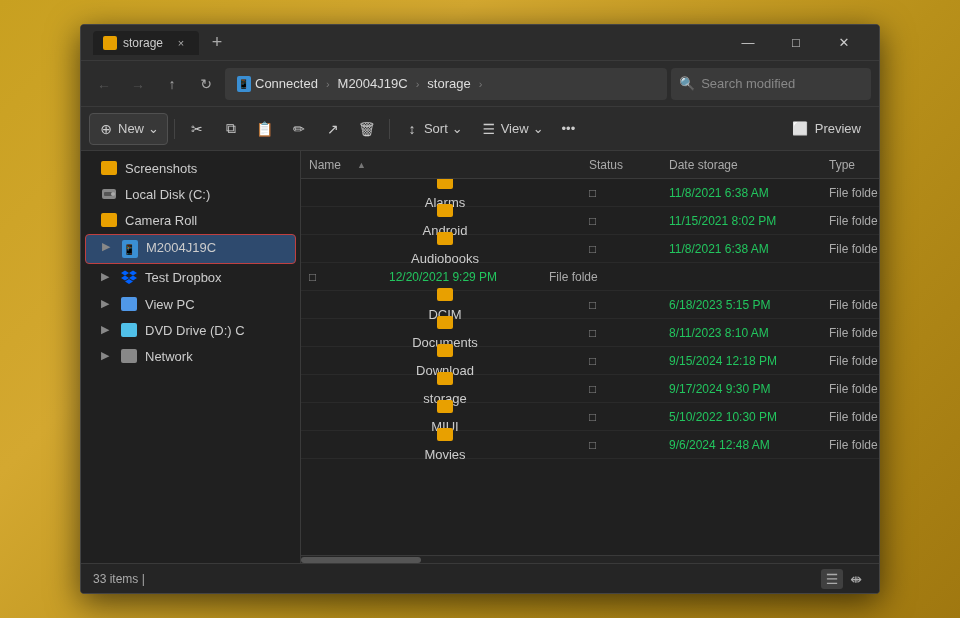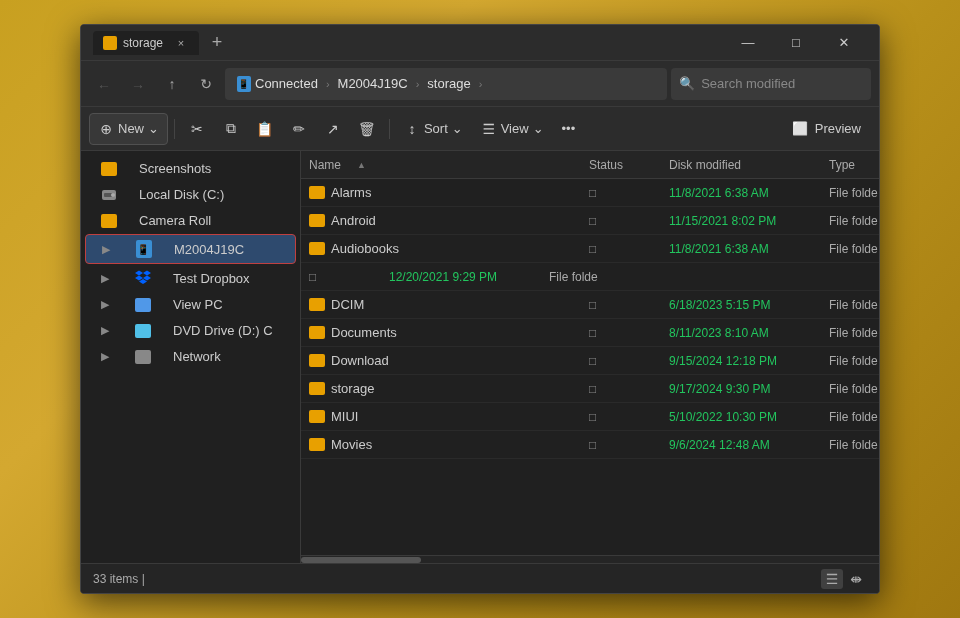--- a/index.html
+++ b/index.html
@@ -226,22 +226,21 @@
       background: #202020;
       flex-shrink: 0;
       overflow-y: auto;
       border-right: 1px solid #3a3a3a;
       padding: 4px 0;
     }
     .sidebar::-webkit-scrollbar { width: 4px; }
     .sidebar::-webkit-scrollbar-thumb { background: #444; border-radius: 2px; }
     .sidebar-item {
       display: flex;
-      align-items: center;
-      gap: 22px;
+      gap: 8px;
       padding: 5px 8px 5px 16px;
       font-size: 13px;
       color: #ccc;
       cursor: pointer;
       border-radius: 4px;
       margin: 1px 4px;
     }
     .sidebar-item.selected {
       background: #2e4a6e;
       border: 1.5px solid #c04040;
@@ -327,20 +326,21 @@
       height: 28px;
       font-size: 13px;
       color: #ccc;
       cursor: pointer;
       border-bottom: 1px solid #2a2a2a;
     }
     .file-row .col-name {
       display: flex;
       align-items: center;
       gap: 6px;
+      flex-direction: column;
     }
     .file-folder-icon {
       width: 16px;
       height: 13px;
       background: #e8a000;
       border-radius: 2px;
       flex-shrink: 0;
     }
     .file-row .col-status {
       color: #888;
@@ -548,21 +548,21 @@
 
       <div class="file-header">
         <div class="col-name">
           <span>Name</span>
           <span class="col-sort-arrow">▲</span>
         </div>
         <div class="col-status">
           <span>Status</span>
         </div>
         <div class="col-date">
-          <span>Disk modified</span>
+          <span>Date storage</span>
         </div>
         <div class="col-type">
           <span>Type</span>
         </div>
       </div>
 
       <div class="file-list">
       <div class="file-row">
       <div class="col-name">
         <div class="file-folder-icon"></div>

